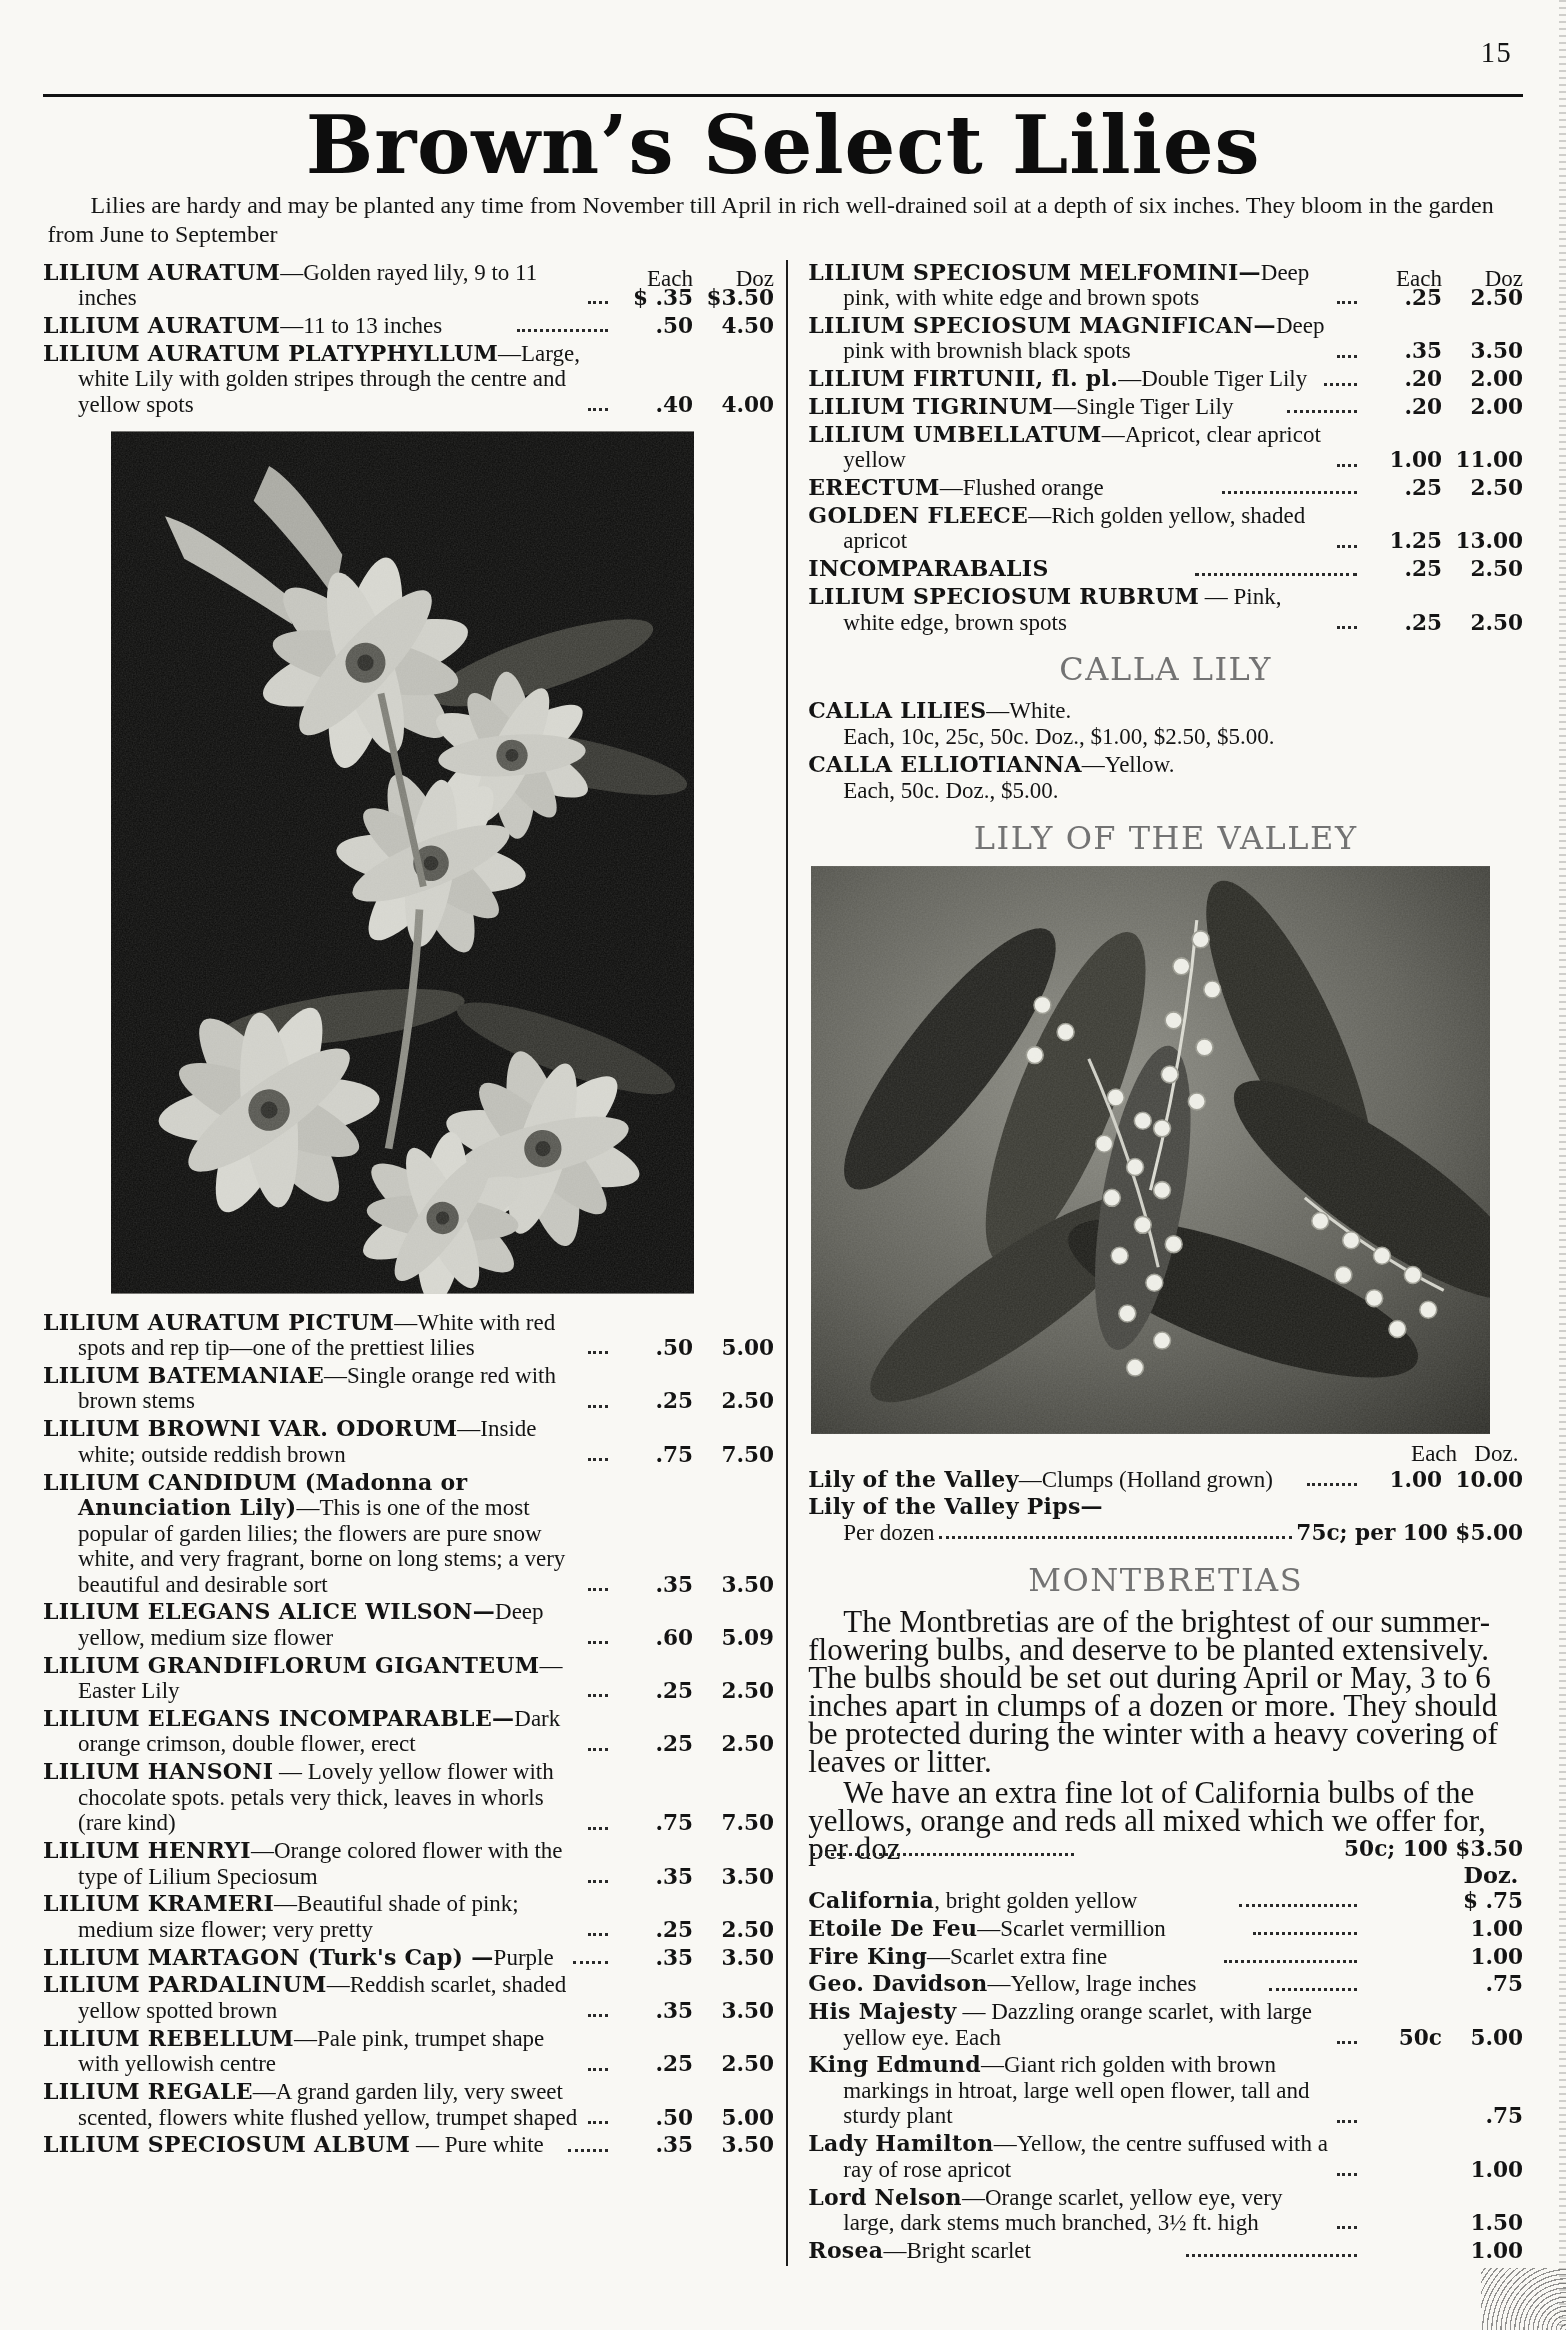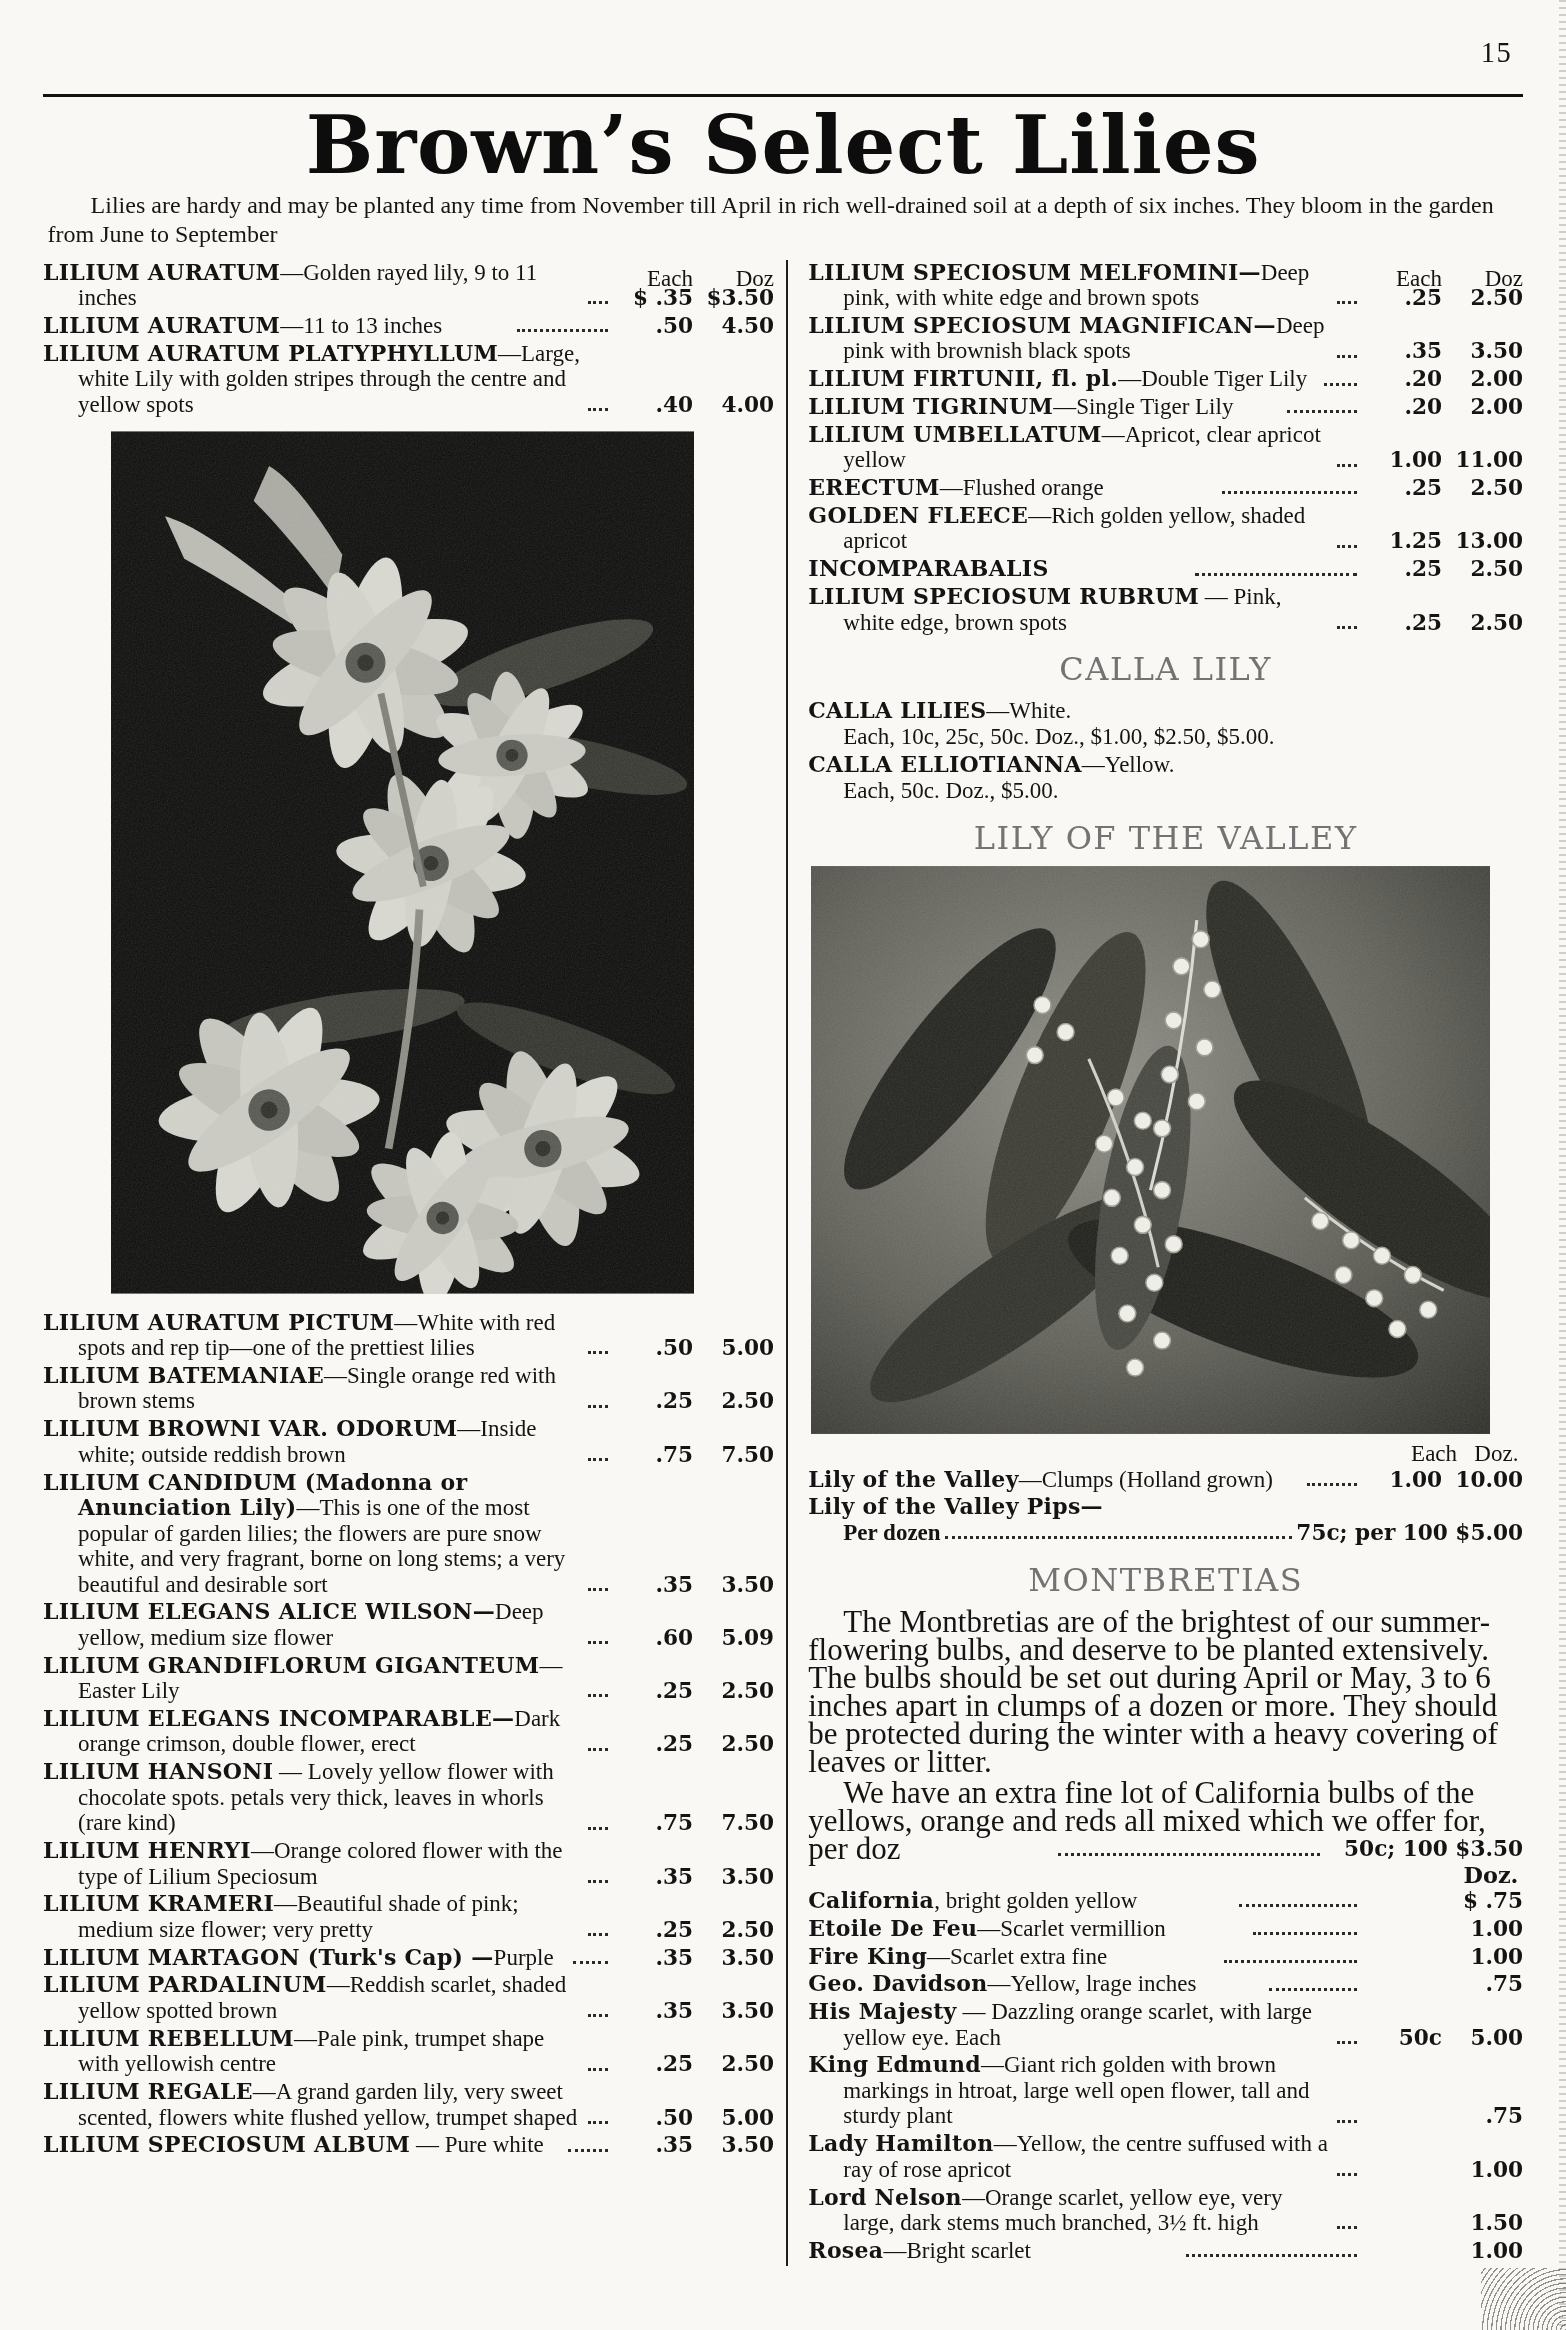--- a/index.html
+++ b/index.html
@@ -514,34 +514,34 @@
                 <span class="price">1.00</span>
                 <span class="price">10.00</span>
               </span>
             </div>
           </div>
           <div class="entry">
             <div class="erow">
               <div class="etext"><span class="ename">Lily of the Valley Pips—</span></div>
             </div>
             <div class="erow">
-              <div class="etext indent2" style="flex: 0 1 auto; font-weight: bold;">Per dozen</div>
+              <div class="etext indent2" style="flex: 0 1 auto;">Per dozen</div>
               <span class="leader"></span>
               <span class="price tail">75c; per 100 $5.00</span>
             </div>
           </div>
         </div>
 
       <div class="sechead">MONTBRETIAS</div>
       <div class="para">The Montbretias are of the brightest of our summer-flowering bulbs, and deserve to be planted extensively.  The bulbs should be set out during April or May, 3 to 6 inches apart in clumps of a dozen or more.  They should be protected during the winter with a heavy covering of leaves or litter.</div>
       <div class="para-lastline">
         <span class="para" style="text-indent:35px;flex:1 1 auto;">We have an extra fine lot of California bulbs of the yellows, orange and reds all mixed which we offer for, per doz</span>
       </div>
       <div class="erow plist" style="margin-top:-28px;visibility:hidden;height:0;"></div>
-      <div class="erow plist" style="justify-content:flex-end;gap:20px;">
+      <div class="erow plist" style="justify-content:space-between;gap:20px;">
         <span class="leader" style="max-width:262px;"></span>
         <span class="price tail">50c; 100 $3.50</span>
       </div>
       <div class="rightlabel">Doz.</div>
       <div class="plist">
           <div class="entry">
             <div class="erow">
               <div class="etext"><span class="ename">California</span><span class="edesc">, bright golden yellow</span></div>
               <span class="leader"></span>
               <span class="prices">

